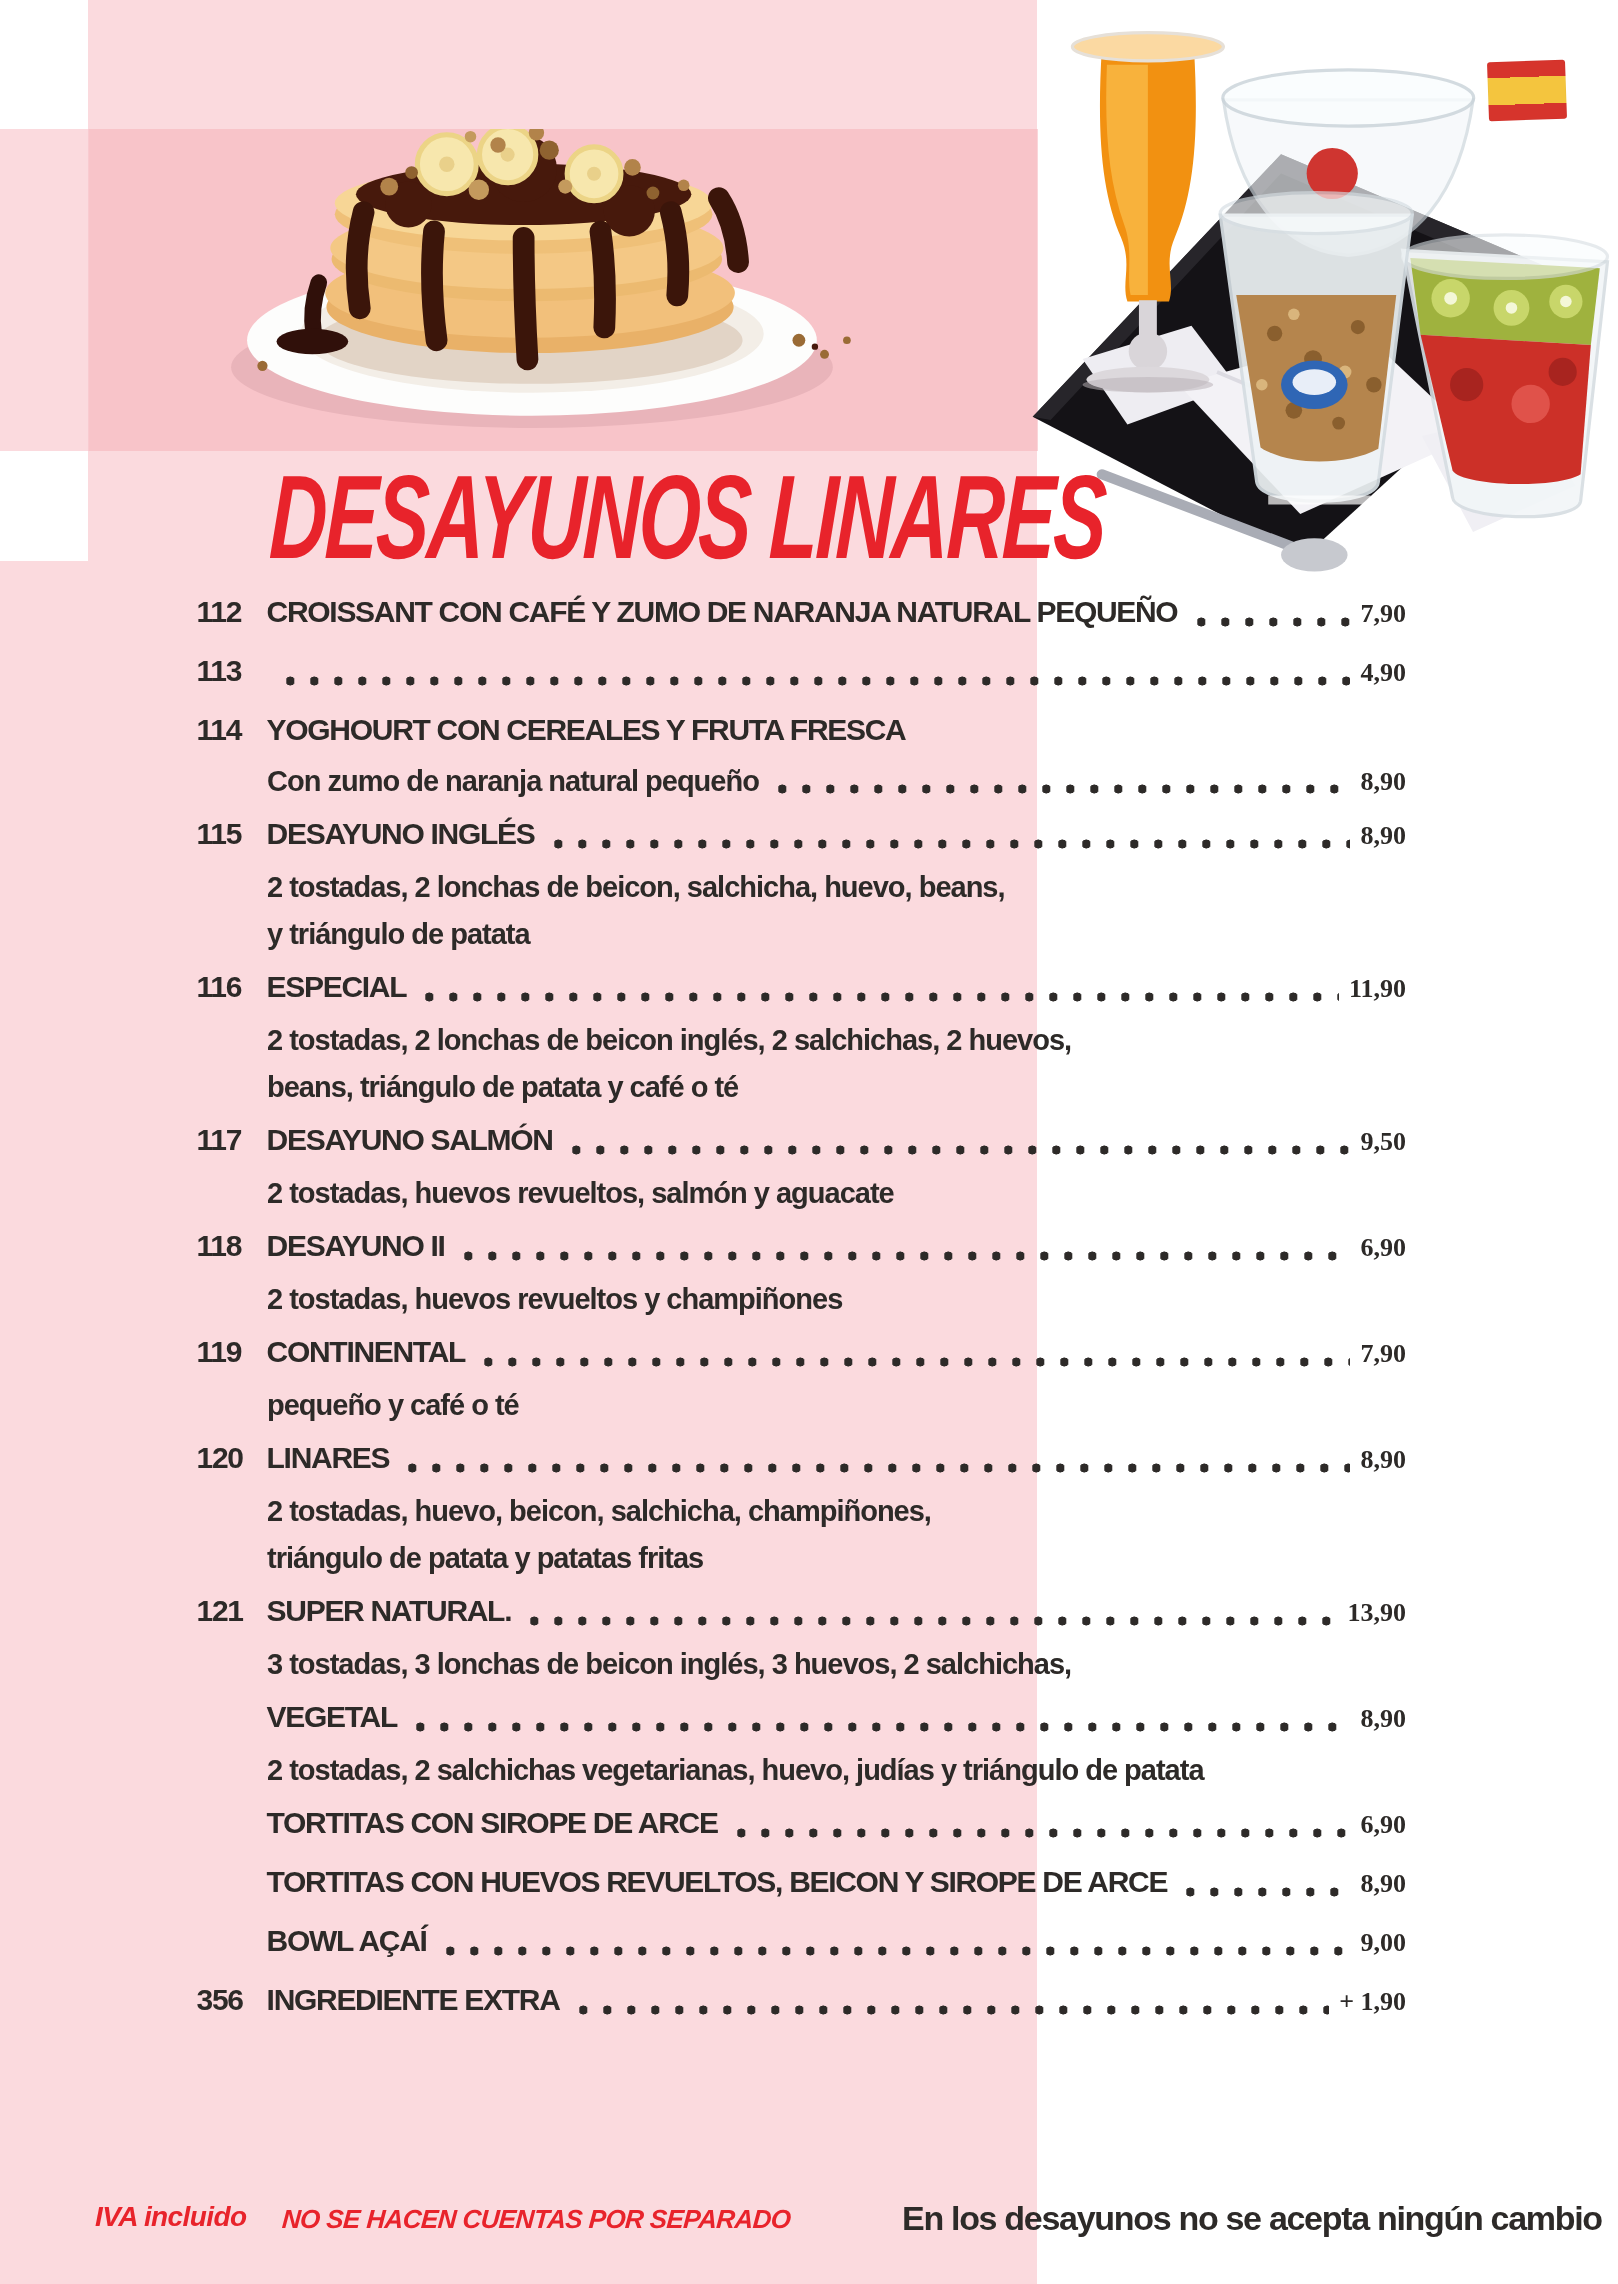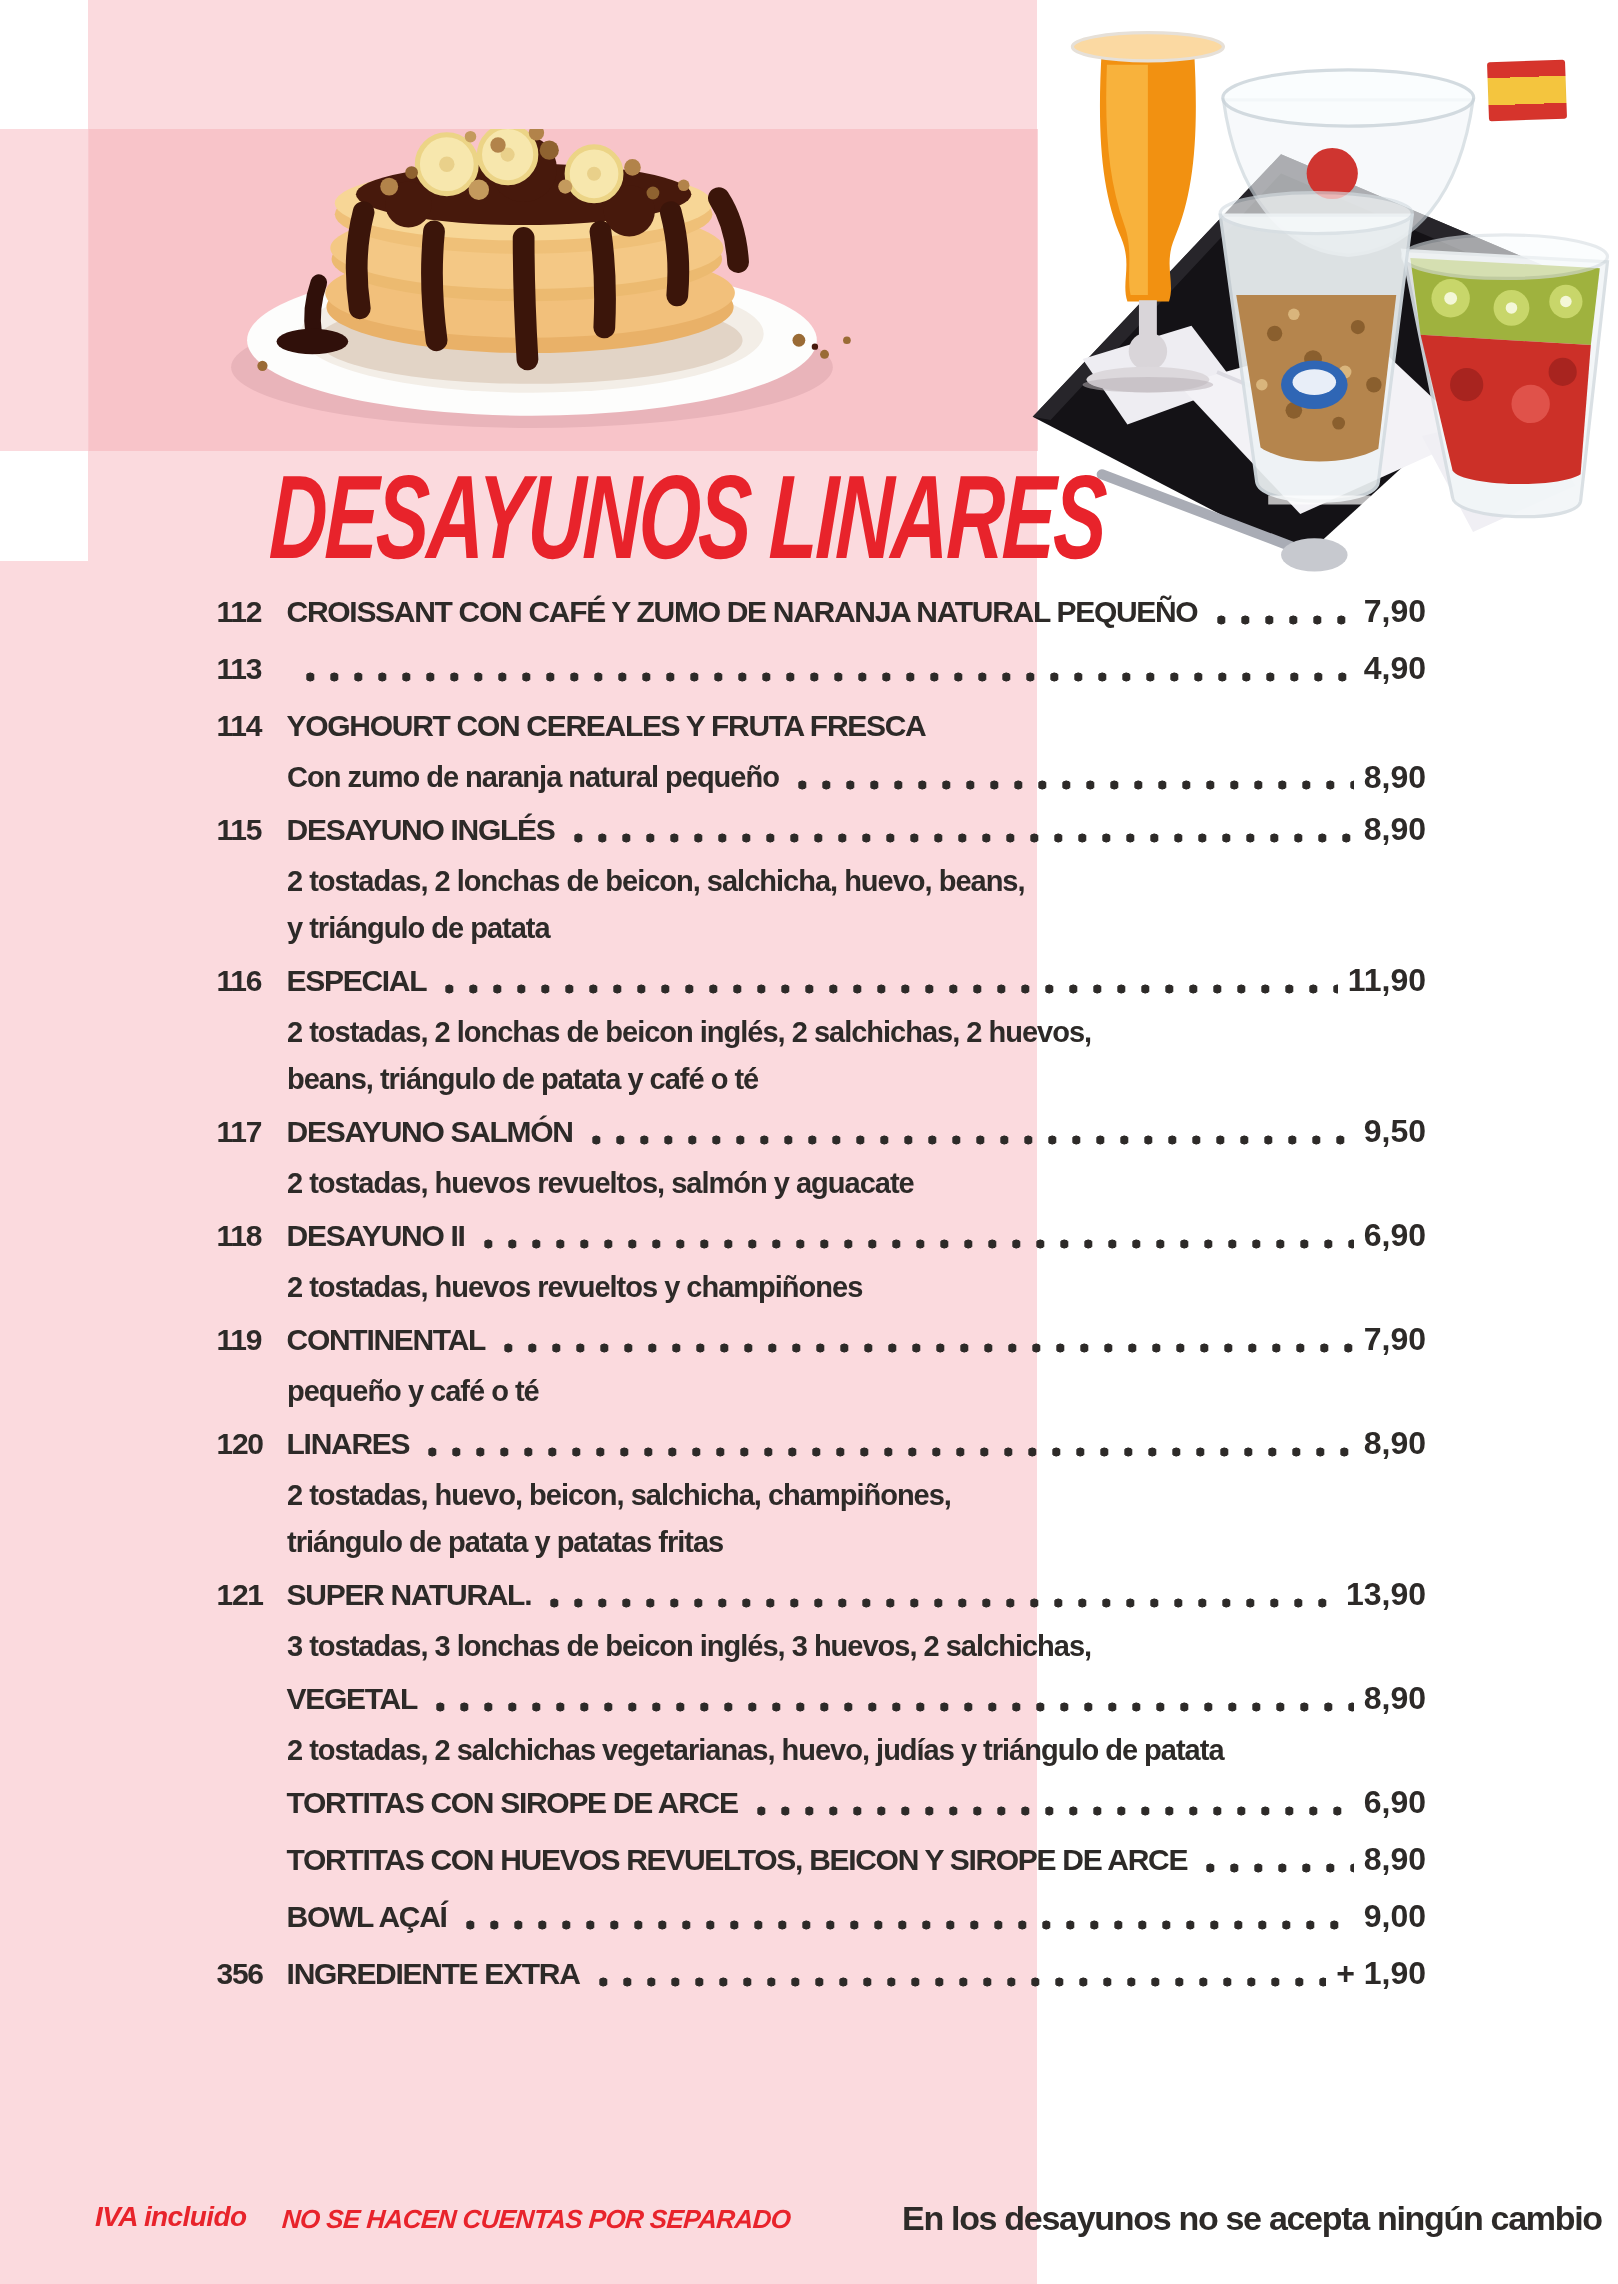--- a/index.html
+++ b/index.html
@@ -33,34 +33,34 @@
     box-shadow:0 0 0 0.6px rgba(0,0,0,.04) inset;
   }
   
   #title{
     left:272px;top:457px;margin:0;font-size:119px;line-height:1;
     font-weight:bold;font-style:italic;color:var(--accent);
     letter-spacing:-3.2px;white-space:nowrap;
     transform:scaleX(.67) skewX(-3deg);transform-origin:left top;
   }
   
-  #menu-list{left:200px;top:583px;width:1226px;}
+  #menu-list{left:180px;top:583px;width:1226px;}
   .row{
     display:flex;align-items:baseline;line-height:57px;white-space:nowrap;
     font-weight:bold;font-size:30px;letter-spacing:-1.3px;
   }
   .num{flex:none;width:70px;padding-left:16.6px;}
   .name{flex:none;}
   .dots{
     flex:1 1 0;align-self:flex-end;height:9.6px;min-width:0;
     margin:0 3.8px 15.4px 10.2px;
     background-image:radial-gradient(circle, var(--ink) 0 4.2px, transparent 4.5px);
     background-size:24px 9.6px;background-repeat:repeat-x;background-position:1.3px center;
   }
-  .price{flex:none;margin-left:6.4px;font-size:32px;letter-spacing:0;}
+  .price{flex:none;margin-left:6.4px;font-size:26px;letter-spacing:0;font-family:Liberation Serif, serif;}
   .sub{
     display:flex;align-items:center;line-height:47px;white-space:nowrap;
     padding-left:87px;font-weight:bold;font-size:29px;letter-spacing:-1px;
   }
   .sub .dots{margin-bottom:11.5px;}
   
   .footer-red{
     font-weight:bold;font-style:italic;color:var(--accent);white-space:nowrap;letter-spacing:-0.6px;
   }
   #footer-iva{left:95px;top:2201px;font-size:28px;}

